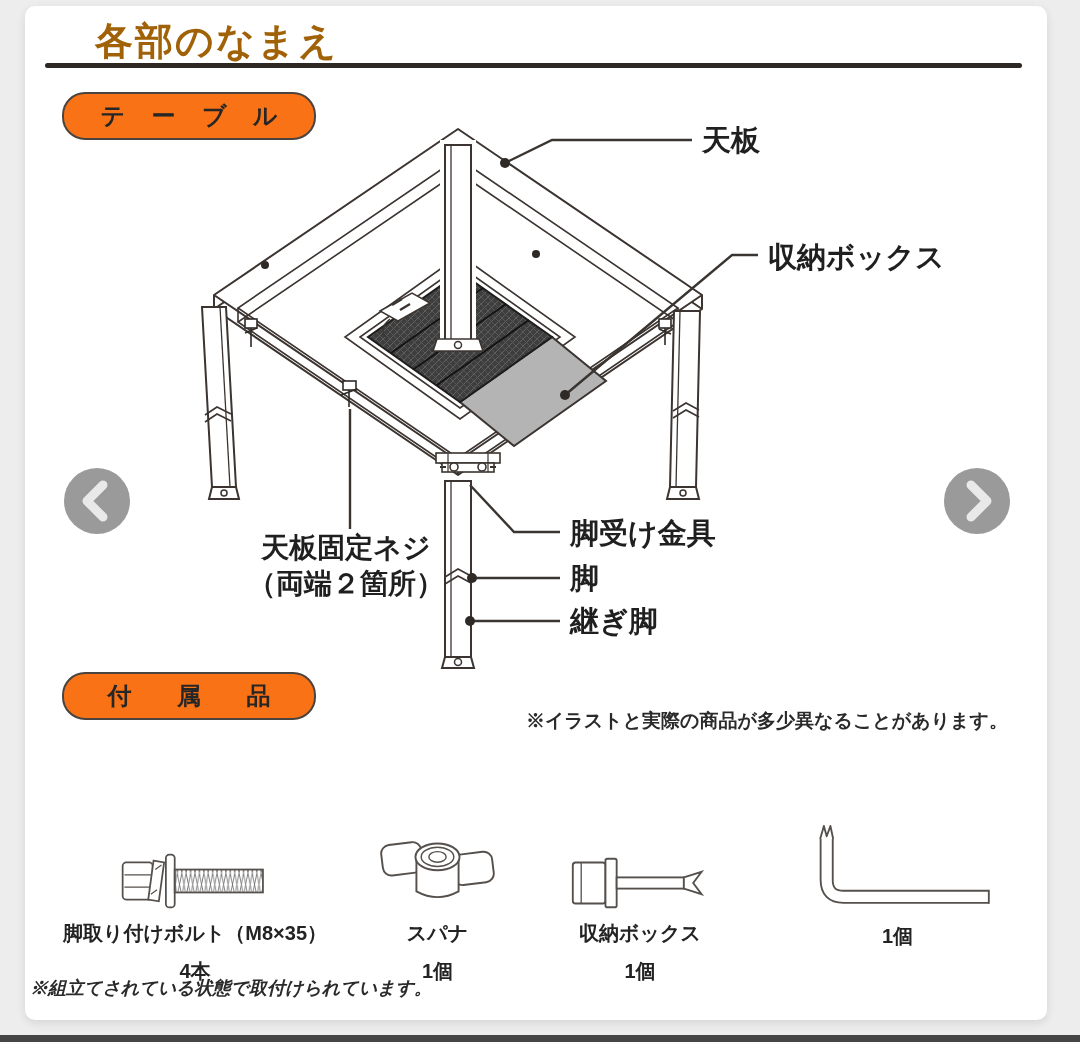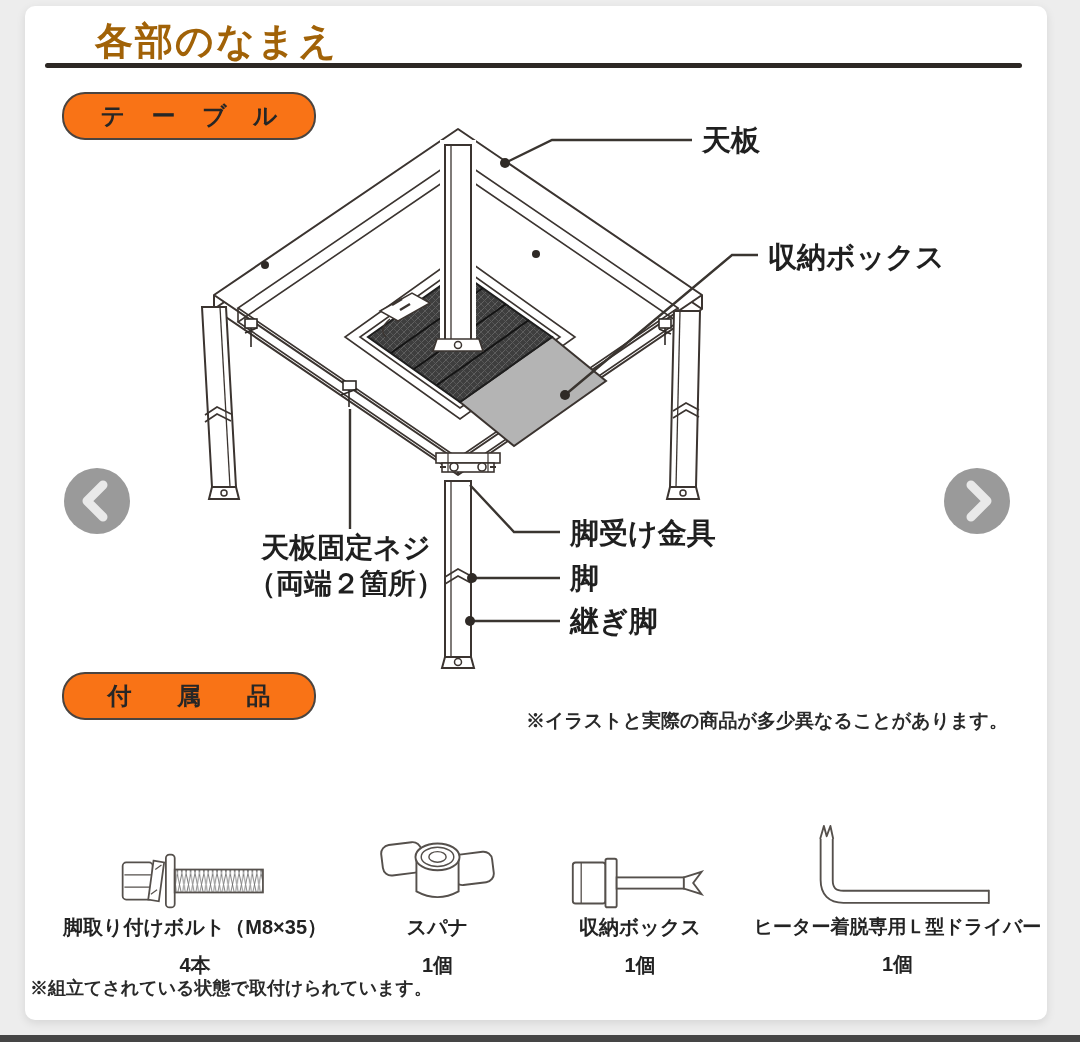--- a/index.html
+++ b/index.html
@@ -40,26 +40,26 @@
   .acc-row{
     position:absolute;left:40px;top:810px;width:1000px;height:172px;
     display:flex;align-items:flex-start;
   }
   .acc-item{display:flex;flex-direction:column;align-items:center;}
   .acc-item.c1{width:31%;}
   .acc-item.c2{width:17.5%;justify-content:flex-end;}
   .acc-item.c3{width:23%;}
   .acc-item.c4{width:28.5%;}
   .acc-art{height:102px;display:flex;align-items:flex-end;justify-content:center;}
-  .acc-name{margin-top:2px;font-size:20px;font-weight:700;color:#232323;white-space:nowrap;}
+  .acc-name{margin-top:8px;font-size:20px;font-weight:700;color:#232323;white-space:nowrap;}
   .acc-item.c4 .acc-name{font-size:19px;}
   .acc-qty{margin-top:11px;font-size:20px;font-weight:700;color:#232323;}
   .bottom-note{
     position:absolute;left:30px;top:976px;
-    font-size:18px;font-weight:600;color:#2a2a2a;
+    font-size:18px;font-weight:600;color:#2a2a2a;font-style:italic;
   }
   .arrow{
     position:absolute;top:468px;width:66px;height:66px;border-radius:50%;
     background:#9a9a9a;display:flex;align-items:center;justify-content:center;
     cursor:pointer;
   }
   .arrow-left{left:64px;}
   .arrow-right{left:944px;}
   .bottom-bar{position:absolute;left:0;top:1035px;width:1080px;height:7px;background:#454545;}
   svg text{font-family:"Liberation Sans",sans-serif;}
@@ -256,21 +256,20 @@
 
   <div class="acc-item c4">
     <div class="acc-art">
       <svg width="205" height="90" viewBox="0 0 220 96">
         <path d="M34,18 V62 Q34,80 52,80 H208" stroke="#55504c" stroke-width="15" fill="none"></path>
         <path d="M34,18 V62 Q34,80 52,80 H208" stroke="#ffffff" stroke-width="11" fill="none"></path>
         <path d="M27,18 L31,4 L34,15 L38,4 L41,18" fill="#ffffff" stroke="#55504c" stroke-width="2" stroke-linejoin="round"></path>
         <path d="M208,72.5 V87.5" stroke="#55504c" stroke-width="2"></path>
       </svg>
     </div>
-    <div class="acc-name">ヒーター着脱専用Ｌ型ドライバー</div>
     <div class="acc-qty">1個</div>
   </div>
 
 </div>
 
 <div class="bottom-note">※組立てされている状態で取付けられています。</div>
 
 <div class="arrow arrow-left">
   <svg width="66" height="66" viewBox="0 0 66 66">
     <polyline points="39,17 23,33 39,49" stroke="#e9e9e9" stroke-width="9" fill="none" stroke-linecap="round" stroke-linejoin="round"></polyline>

